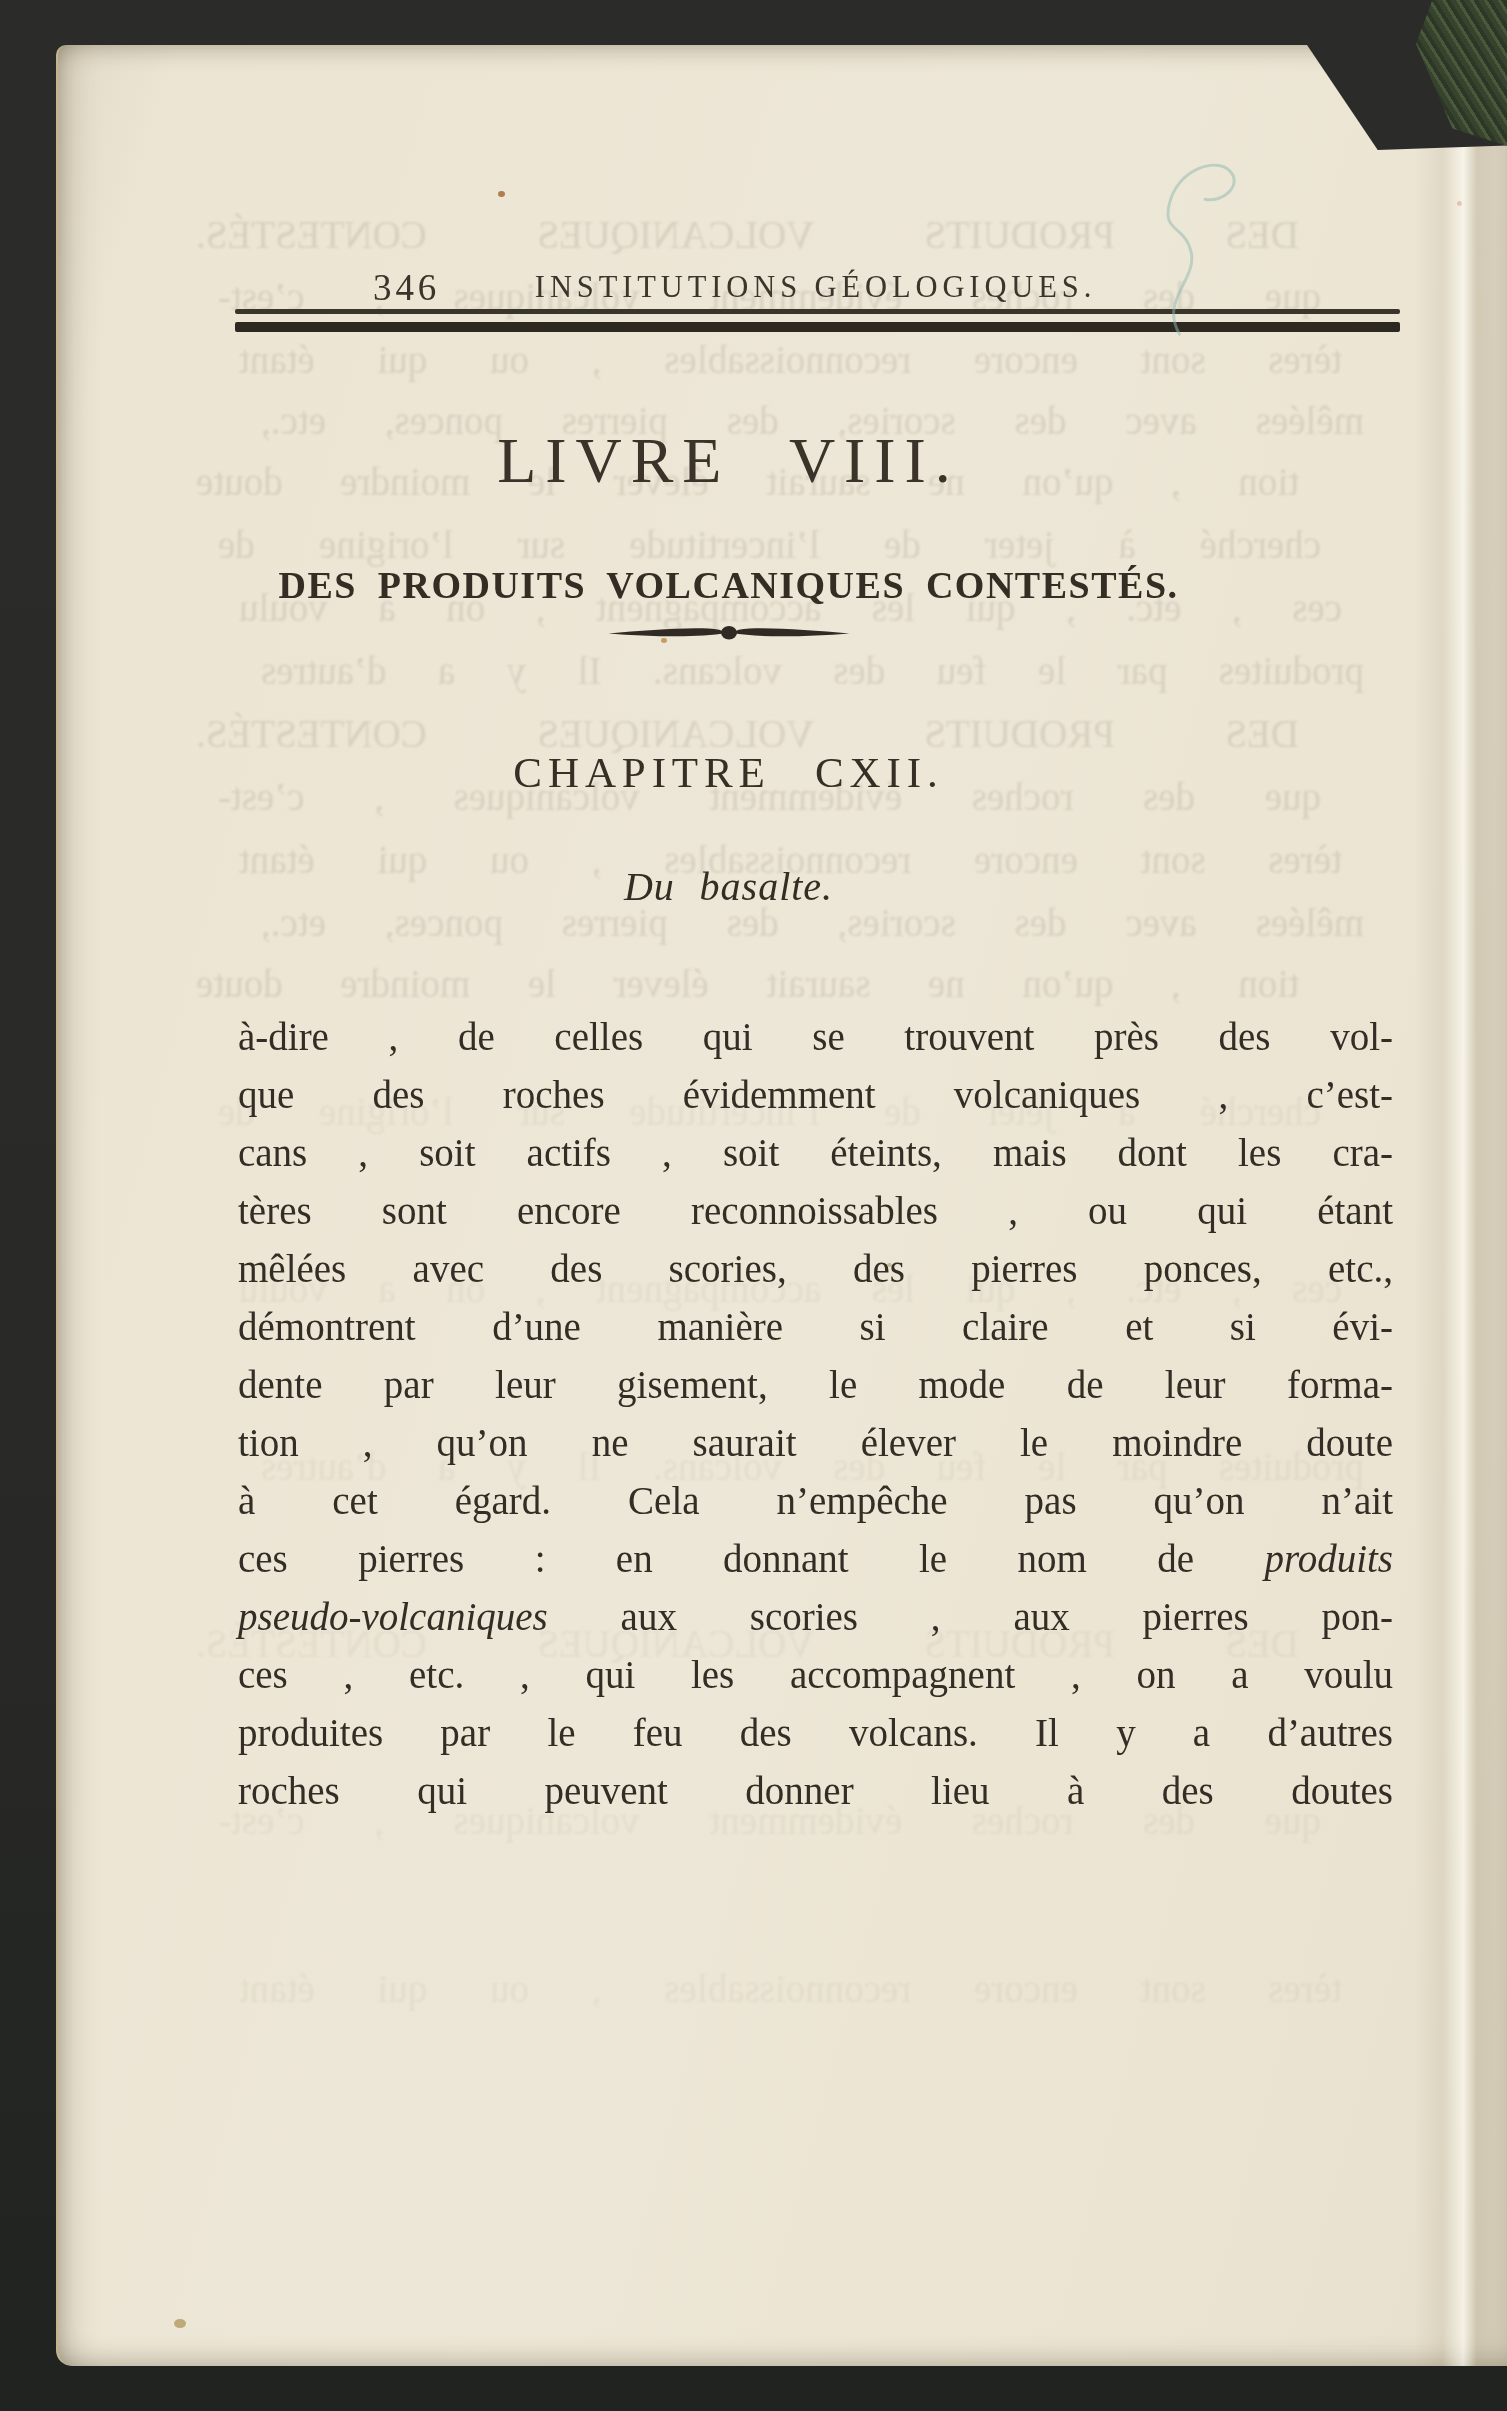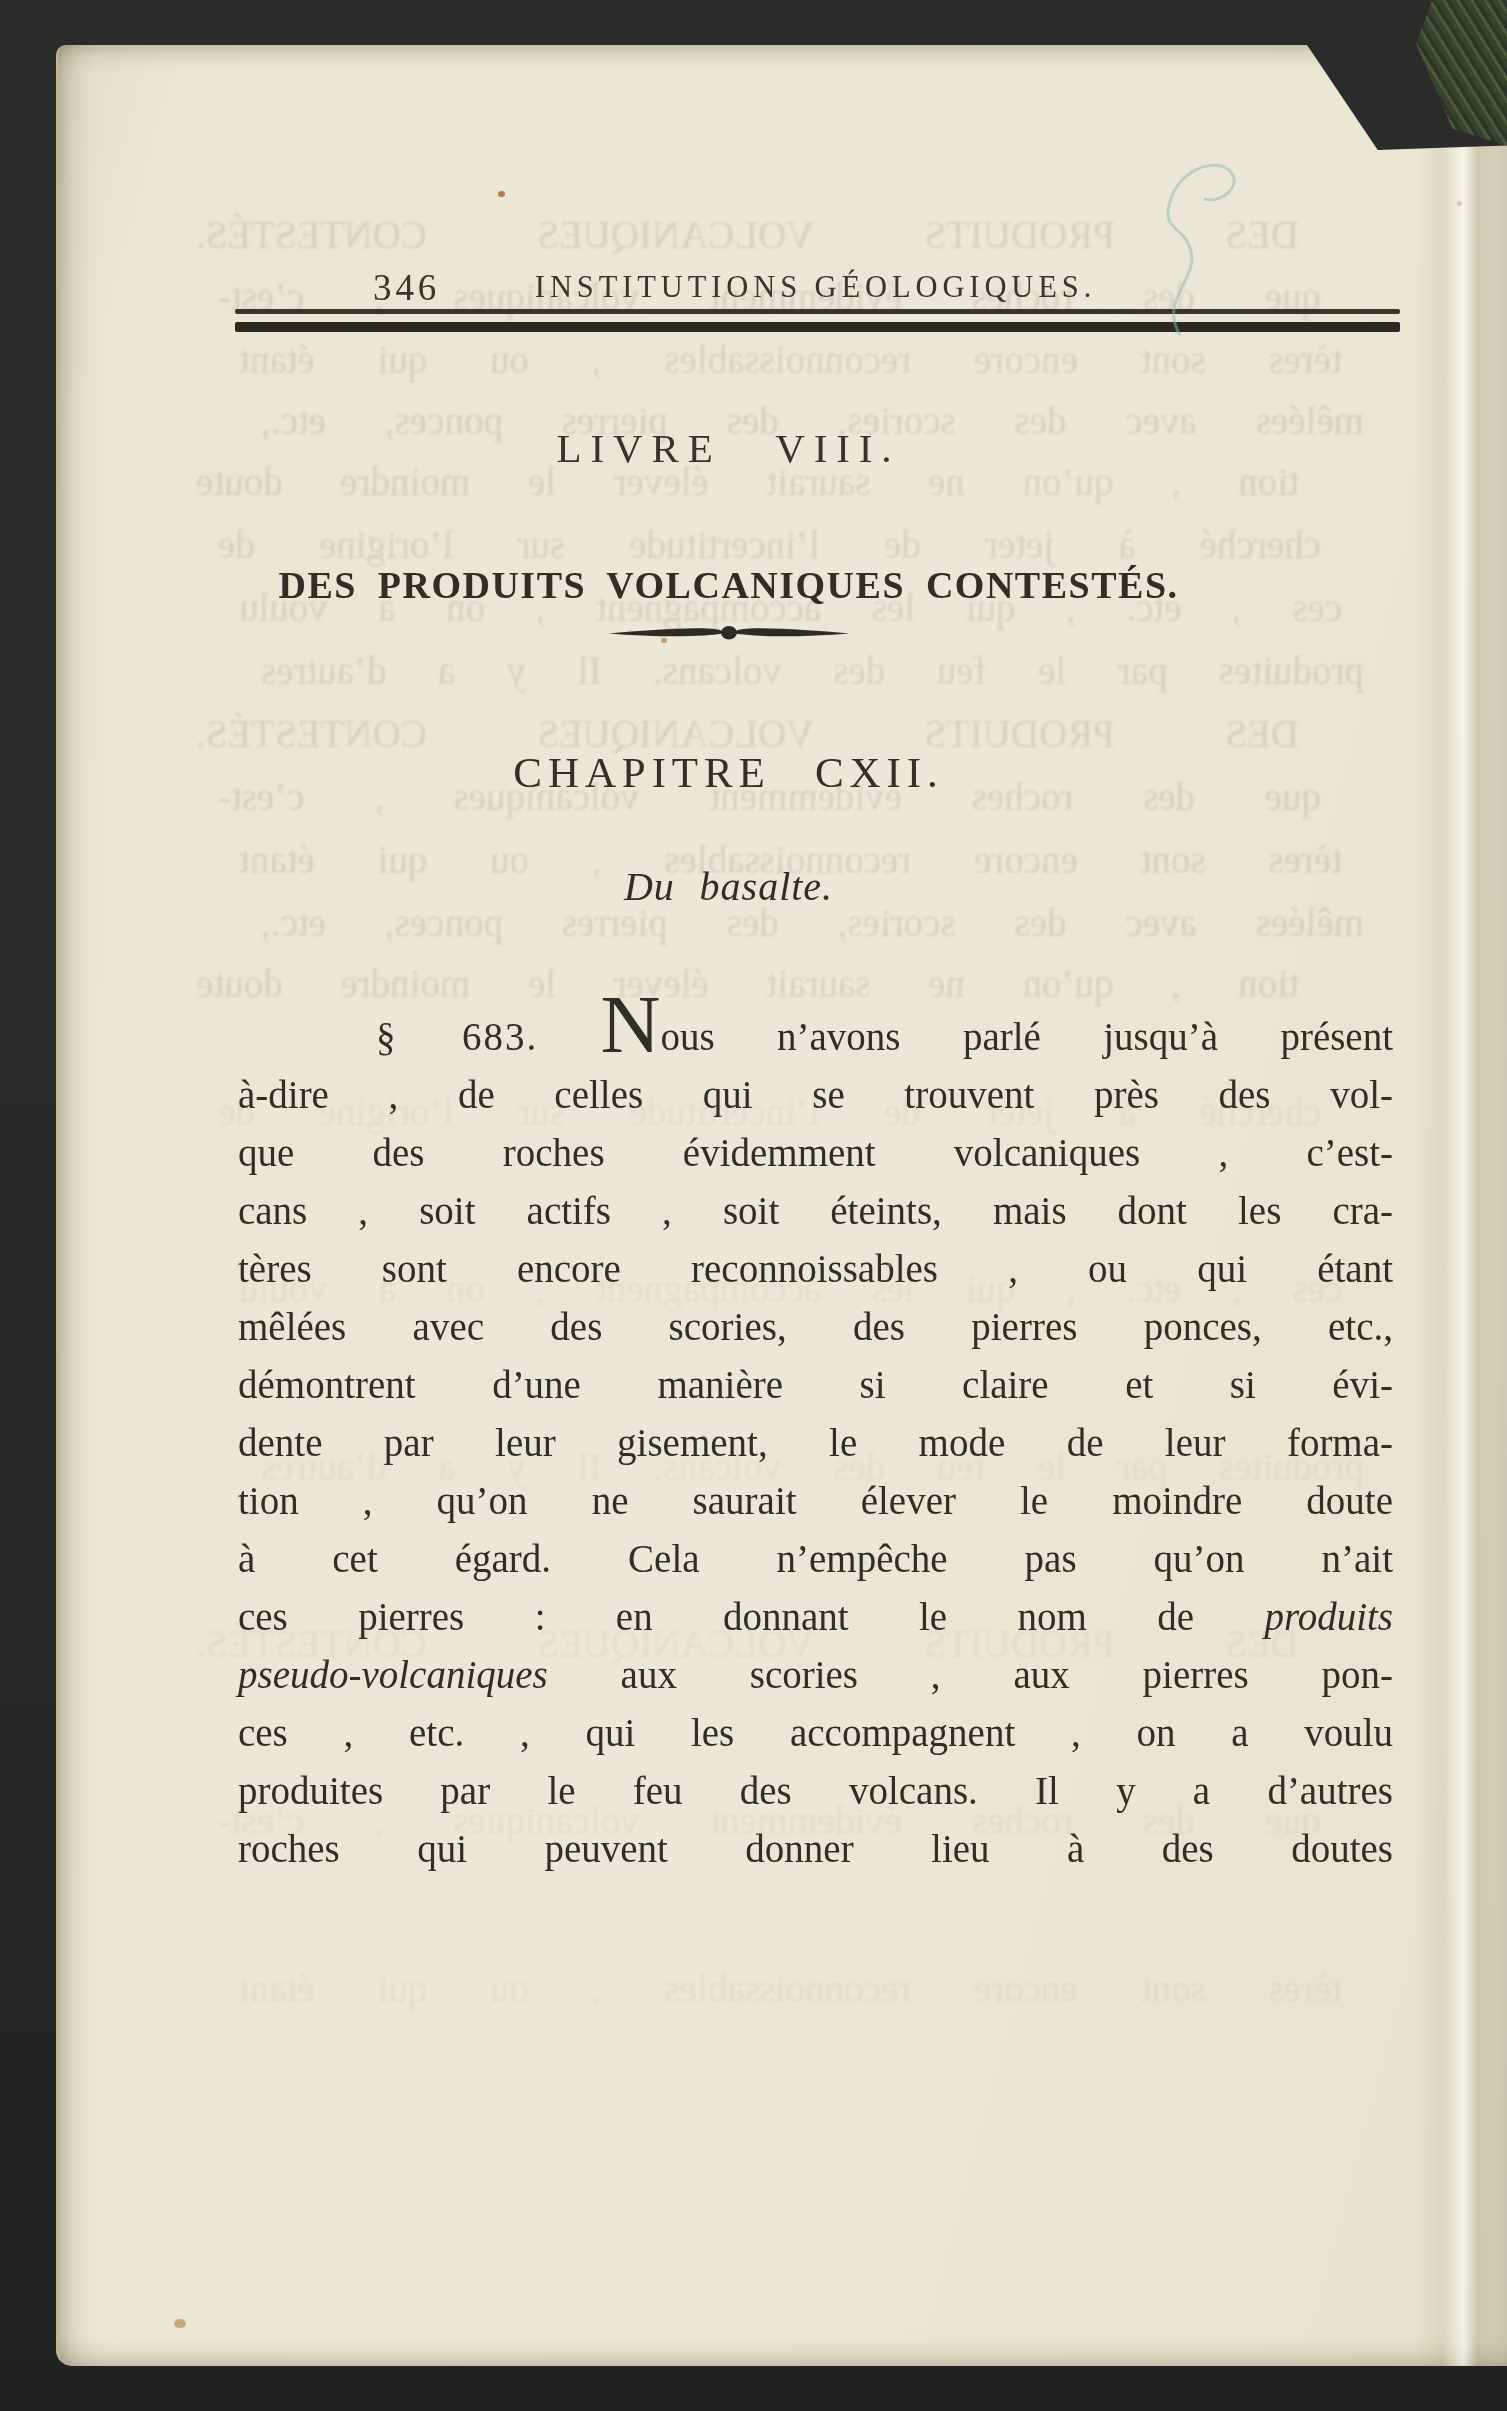--- a/index.html
+++ b/index.html
@@ -51,21 +51,21 @@
   .page-number{
     position:absolute;left:135px;top:221px;font-size:37px;letter-spacing:3.9px;color:#3a342a;
   }
   .running-title{
     top:225px;font-size:30.5px;letter-spacing:4.9px;color:#3b362c;
   }
   .rules{position:absolute;left:-3px;top:264px;width:calc(100% + 9.9px);}
   .rule-thin{height:4.9px;background:#3a352b;margin-bottom:7.9px;border-radius:2px;}
   .rule-thick{height:9.9px;background:#2d2921;border-radius:2px;}
   .book-heading{
-    top:379px;font-size:41px;letter-spacing:8.9px;word-spacing:35px;color:#3a332a;
+    top:379px;font-size:64px;letter-spacing:8.9px;word-spacing:35px;color:#3a332a;
   }
   .part-title{
     top:518px;font-size:38px;font-weight:bold;letter-spacing:1.5px;word-spacing:9.9px;color:#332d24;
   }
   .ornament{top:575px;height:29.6px;}
   .ornament svg{display:inline-block;}
   .chapter-heading{
     top:703px;font-size:43px;letter-spacing:5.9px;word-spacing:27.6px;color:#362f26;
   }
   .chapter-subject{
@@ -152,21 +152,20 @@
             <ellipse cx="200" cy="18" rx="13" ry="11"></ellipse>
           </g>
         </svg>
       </div>
 
       <div class="center-line shifted chapter-heading">CHAPITRE CXII.</div>
 
       <div class="center-line shifted chapter-subject">Du basalte.</div>
 
       <div class="body-text" id="body-text">
-          <div class="bline first"><span class="section-mark">§ 683.</span> <span class="drop-initial">N</span><span>ous n’avons parlé jusqu’à présent</span></div>
           <div class="bline"><span>à-dire , de celles qui se trouvent près des vol-</span></div>
           <div class="bline"><span>que des roches évidemment volcaniques , c’est-</span></div>
           <div class="bline"><span>cans , soit actifs , soit éteints, mais dont les cra-</span></div>
           <div class="bline"><span>tères sont encore reconnoissables , ou qui étant</span></div>
           <div class="bline"><span>mêlées avec des scories, des pierres ponces, etc.,</span></div>
           <div class="bline"><span>démontrent d’une manière si claire et si évi-</span></div>
           <div class="bline"><span>dente par leur gisement, le mode de leur forma-</span></div>
           <div class="bline"><span>tion , qu’on ne saurait élever le moindre doute</span></div>
           <div class="bline"><span>à cet égard. Cela n’empêche pas qu’on n’ait</span></div>
           <div class="bline"><span>ces pierres : en donnant le nom de </span><span class="seg-italic">produits</span></div>

